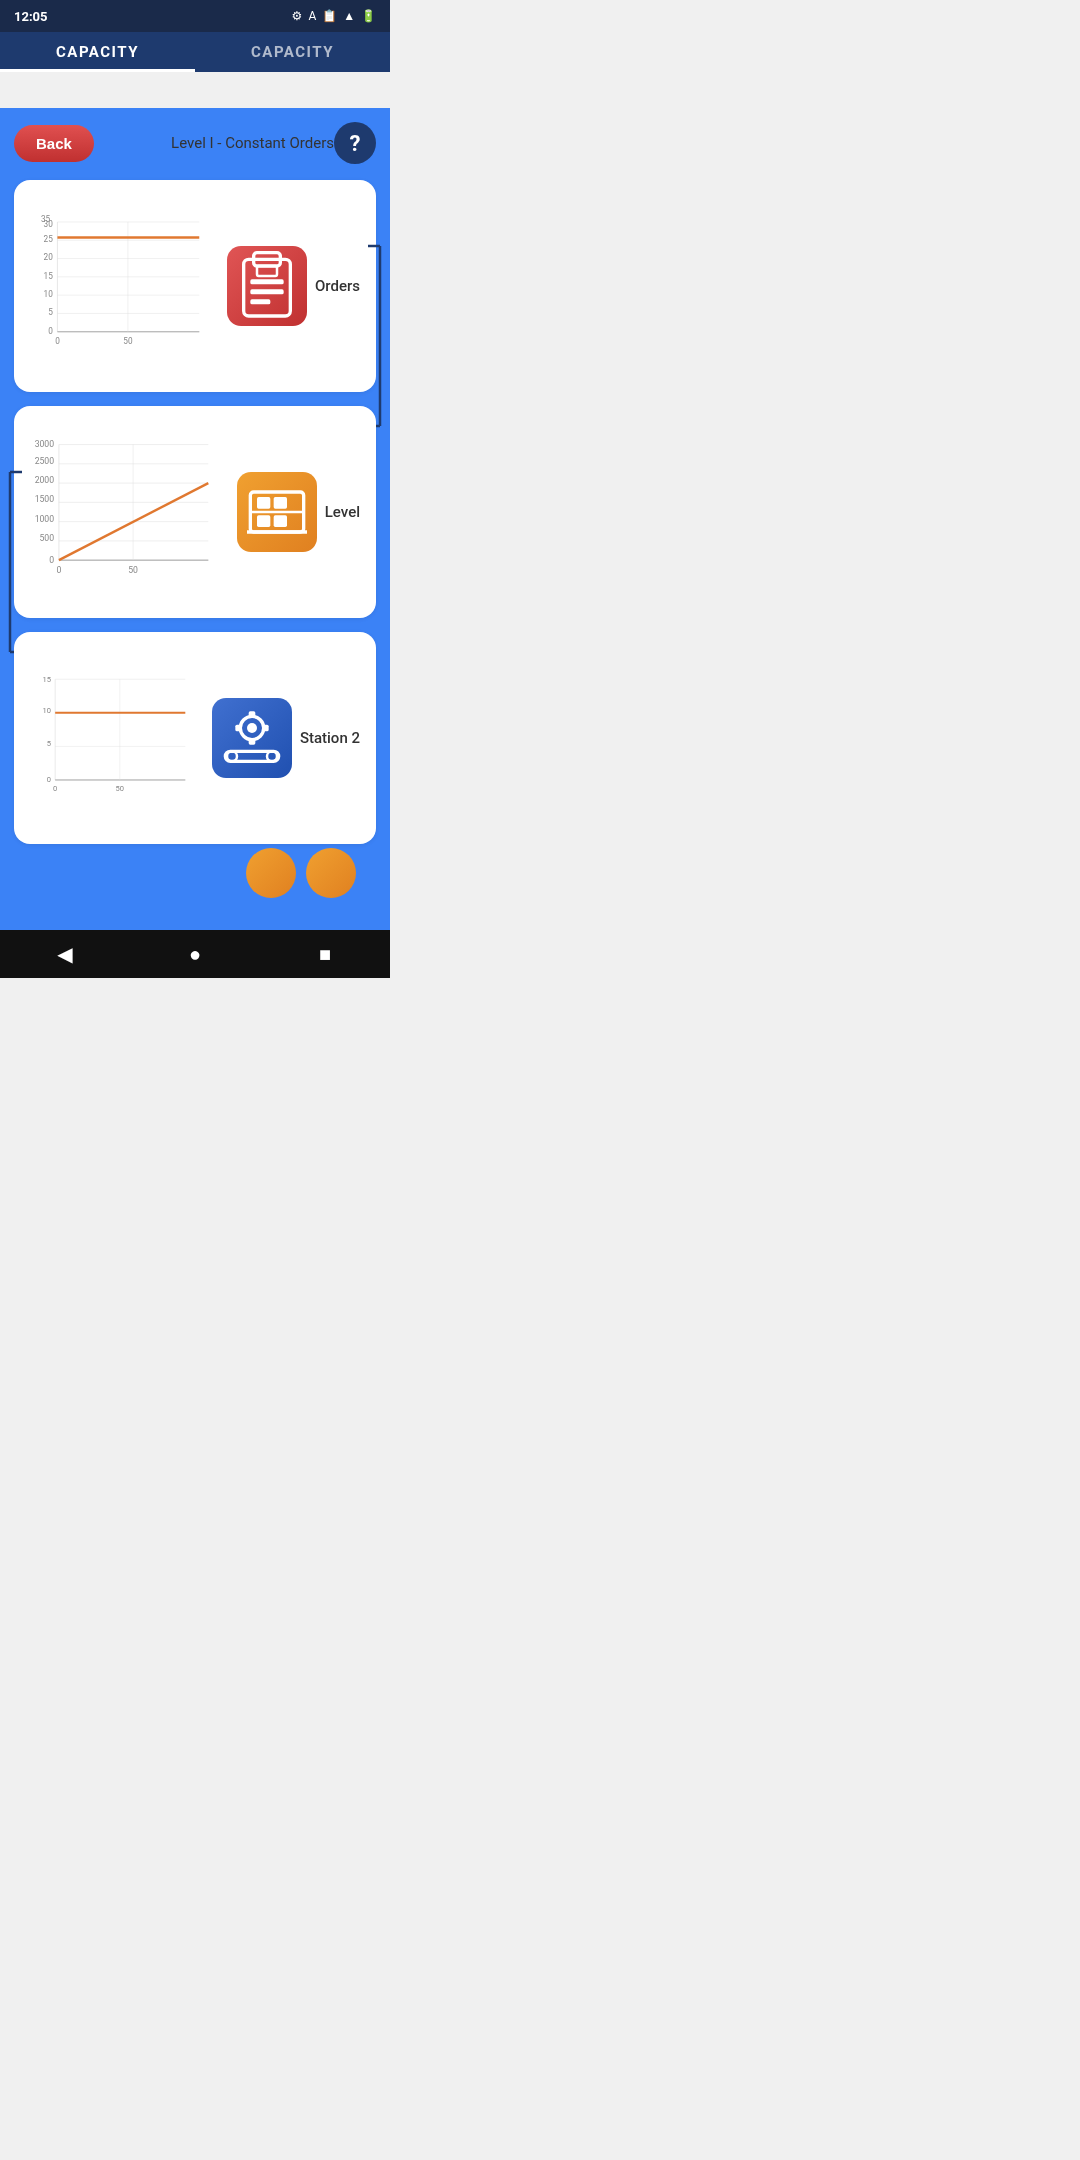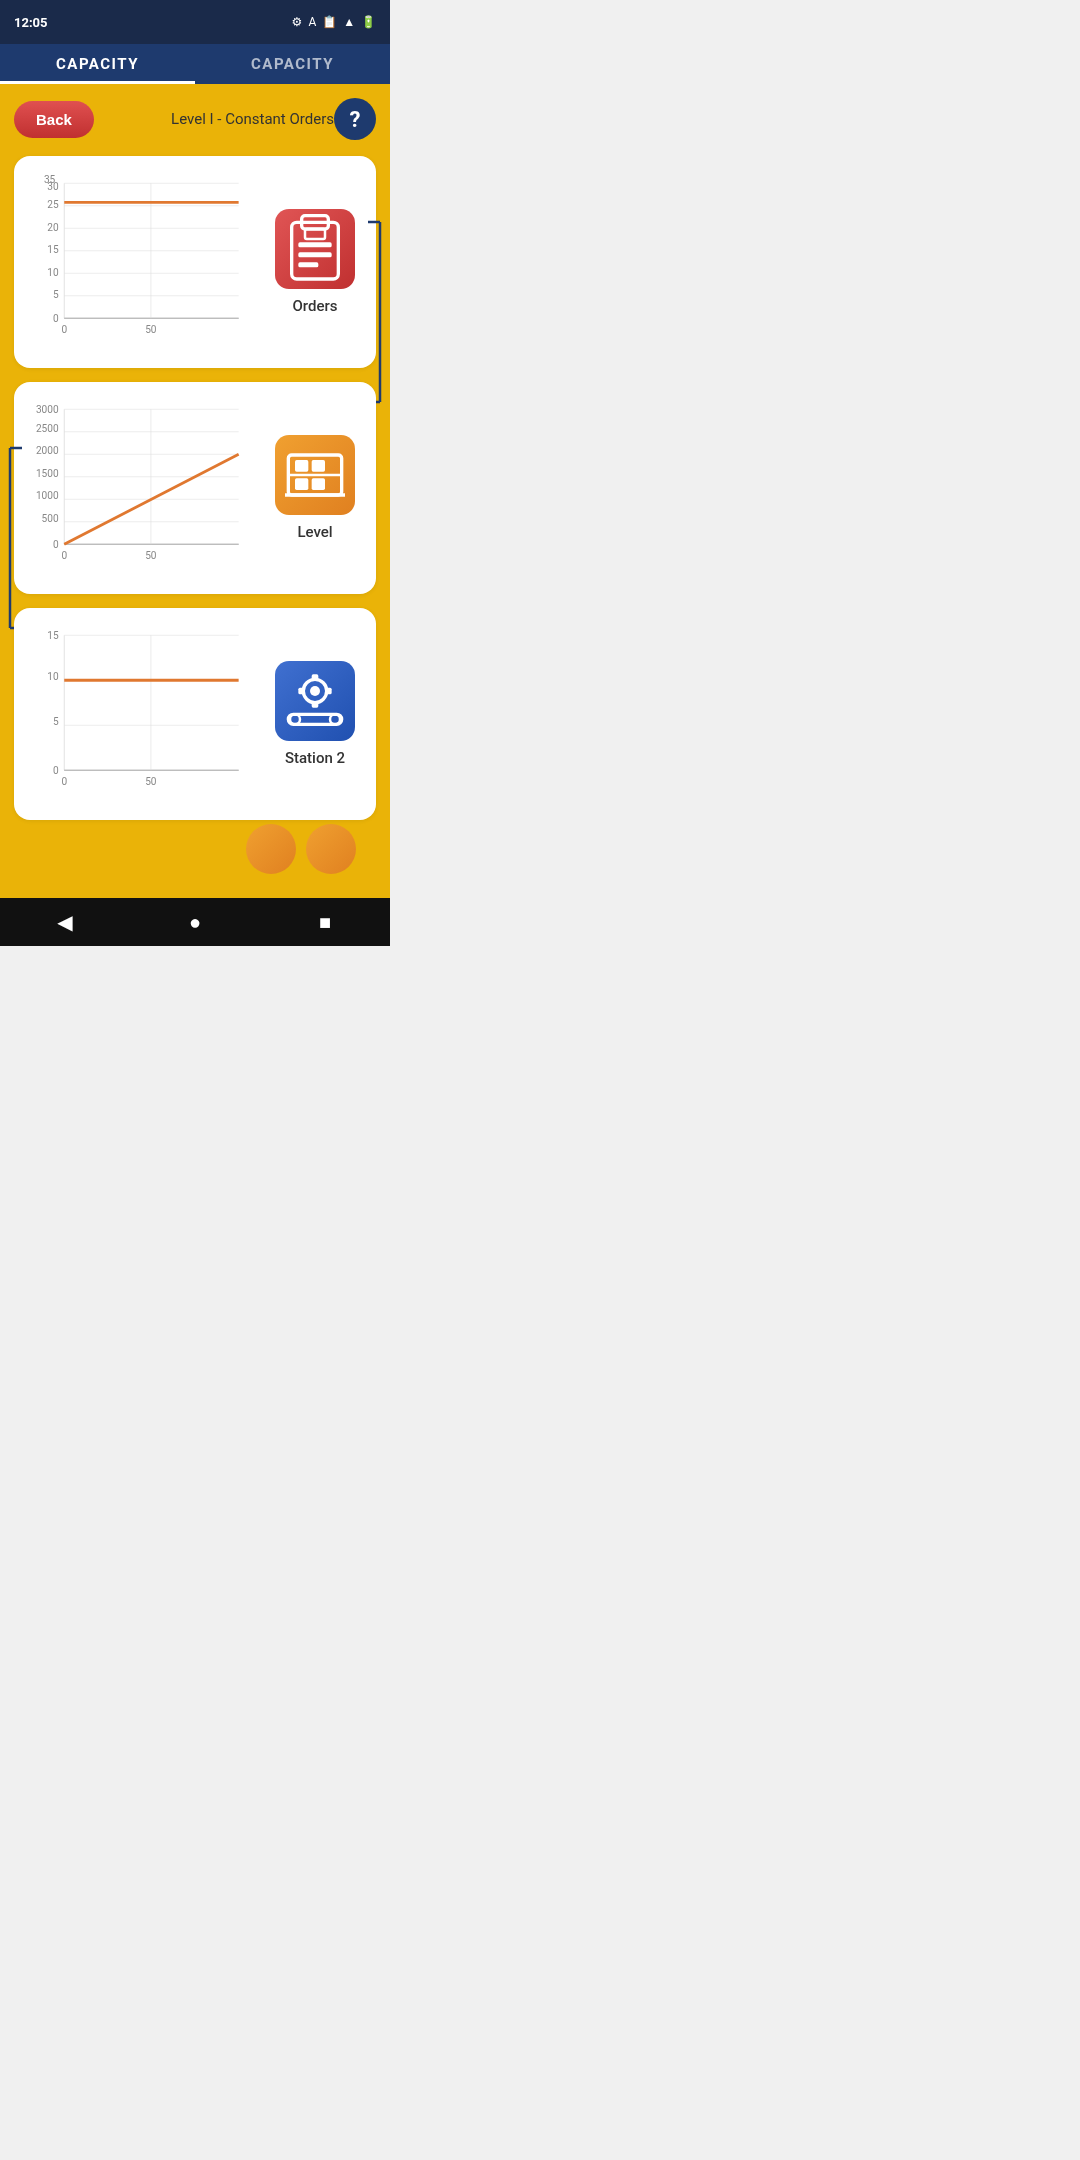--- a/index.html
+++ b/index.html
@@ -12,21 +12,21 @@
     }
 
     
     .status-bar {
       background: #1a2a4a;
       color: white;
       display: flex;
       justify-content: space-between;
       align-items: center;
       padding: 6px 14px;
-      height: 44px;
+      height: 32px;
     }
     .status-time {
       font-size: 13px;
       font-weight: bold;
     }
     .status-icons {
       display: flex;
       gap: 6px;
       align-items: center;
       font-size: 12px;
@@ -58,23 +58,24 @@
       position: absolute;
       bottom: 0;
       left: 0;
       right: 0;
       height: 3px;
       background: white;
     }
 
     
     .main-content {
-      background: #eab308;
-      padding: 14px 14px 24px 14px;
+      background: #3b82f6;
+      padding: 14px 14px 32px 14px;
       min-height: calc(780px - 32px - 52px - 48px);
+      margin-top: 36px;
     }
 
     
     .header-row {
       display: flex;
       align-items: center;
       justify-content: space-between;
       margin-bottom: 16px;
     }
     .back-btn {
@@ -121,21 +122,21 @@
       position: relative;
     }
 
     .chart-area {
       flex: 1;
       height: 180px;
     }
 
     .icon-label-area {
       display: flex;
-      flex-direction: column;
+      flex-direction: row;
       align-items: center;
       gap: 8px;
       min-width: 90px;
     }
     .icon-box {
       width: 80px;
       height: 80px;
       border-radius: 14px;
       display: flex;
       align-items: center;

